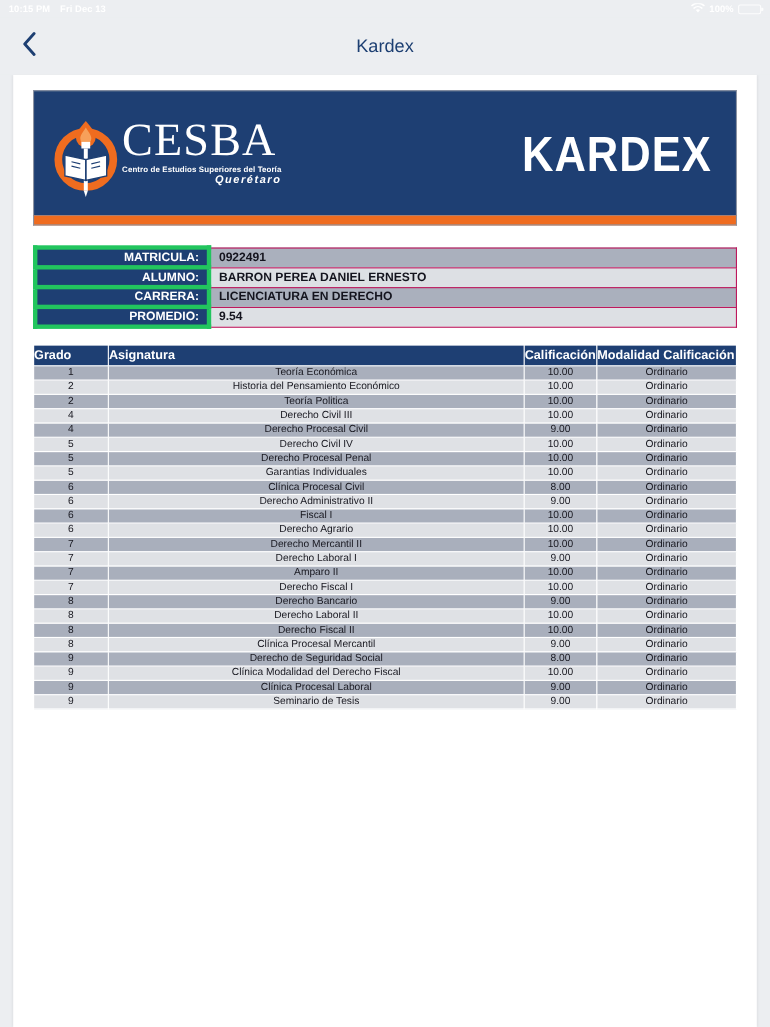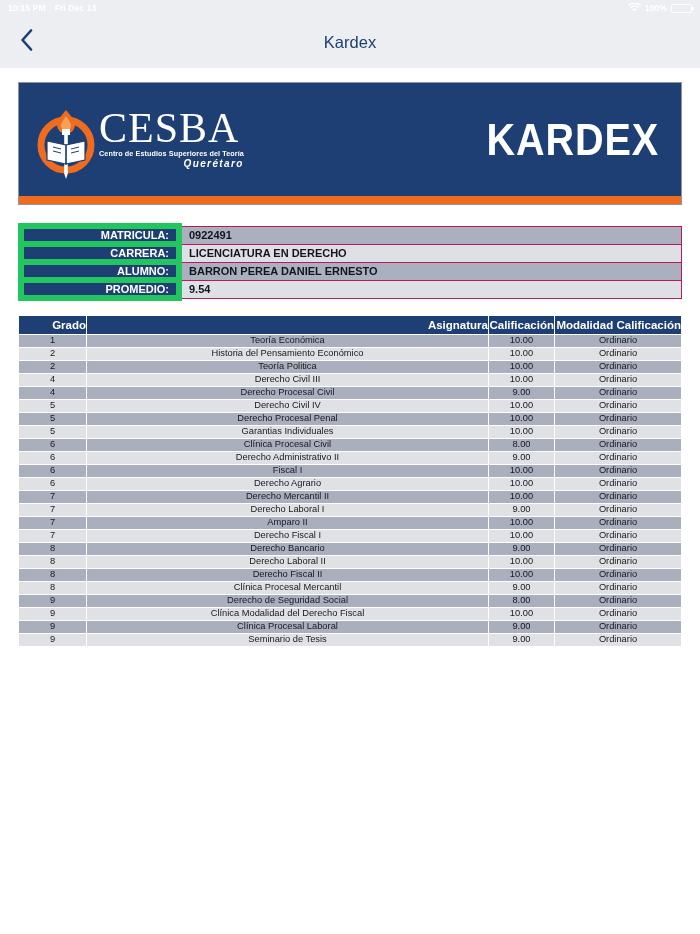--- a/index.html
+++ b/index.html
@@ -51,21 +51,21 @@
     margin-left: 4px; cursor: pointer;
   }
   .nav-title {
     position: absolute; left: 0; right: 0; top: 0; bottom: 0;
     display: flex; align-items: center; justify-content: center;
     font-size: 16.5px; color: #1d3f72; font-weight: 400;
     pointer-events: none;
   }
 
   
-  .page-scroll { width: 700px; height: 866px; background: #eceef1; padding: 0 0; }
+  .page-scroll { width: 700px; height: 866px; background: #eceef1; padding: 0 12px; }
   .card {
     background: #ffffff; width: 100%; height: 100%;
     box-shadow: 0 0 3px rgba(0,0,0,.10);
     padding: 14px 18px 0 18px;
     overflow: hidden;
   }
 
   
   .doc-header {
     background: #1e3f73;
@@ -99,37 +99,37 @@
   .orange-bar { height: 9px; background: #ef6c1f; border: 1px solid #8d94a3; border-top: none; }
 
   
   .info-table { margin-top: 18px; width: 100%; border-collapse: collapse; }
   .info-table tr { height: 18px; }
   .info-label {
     width: 158px;
     background: #1e3f73; color: #ffffff;
     font-size: 11px; font-weight: bold;
     text-align: right; padding-right: 7px;
-    border: 6px solid #22c55e;
+    border: 4px solid #22c55e;
   }
   .info-value {
     background: #aab0bd; color: #14141e;
     font-size: 11px; font-weight: bold;
     padding-left: 7px;
     border: 1px solid #be185d;
   }
   .info-table tr:nth-child(even) .info-value { background: #dde0e4; }
 
   
   .grades { margin-top: 14px; width: 100%; border-collapse: collapse; table-layout: fixed; }
   .grades th {
     background: #1e3f73; color: #ffffff;
     font-size: 11.5px; font-weight: bold;
     height: 19px; border: 1px solid #ffffff;
-    text-align: right;
+    text-align: left;
   }
   .grades td {
     font-size: 9.3px; color: #181820;
     height: 13px; border: 1px solid #ffffff;
     text-align: center; line-height: 1;
   }
   .grades tbody tr:nth-child(odd) td { background: #a9afbc; }
   .grades tbody tr:nth-child(even) td { background: #dfe1e5; }
   .col-grado { width: 68px; }
   .col-asig { width: auto; }
@@ -196,26 +196,26 @@
   </div>
   <div class="orange-bar"></div>
 
   <table class="info-table">
     <tbody>
       <tr>
         <td class="info-label">MATRICULA:</td>
         <td class="info-value">0922491</td>
       </tr>
       <tr>
+        <td class="info-label">ALUMNO:</td>
+        <td class="info-value">BARRON PEREA DANIEL ERNESTO</td>
+      </tr>
+      <tr>
         <td class="info-label">CARRERA:</td>
         <td class="info-value">LICENCIATURA EN DERECHO</td>
-      </tr>
-      <tr>
-        <td class="info-label">ALUMNO:</td>
-        <td class="info-value">BARRON PEREA DANIEL ERNESTO</td>
       </tr>
       <tr>
         <td class="info-label">PROMEDIO:</td>
         <td class="info-value">9.54</td>
       </tr>
     </tbody>
   </table>
 
   <table class="grades">
     <thead>

